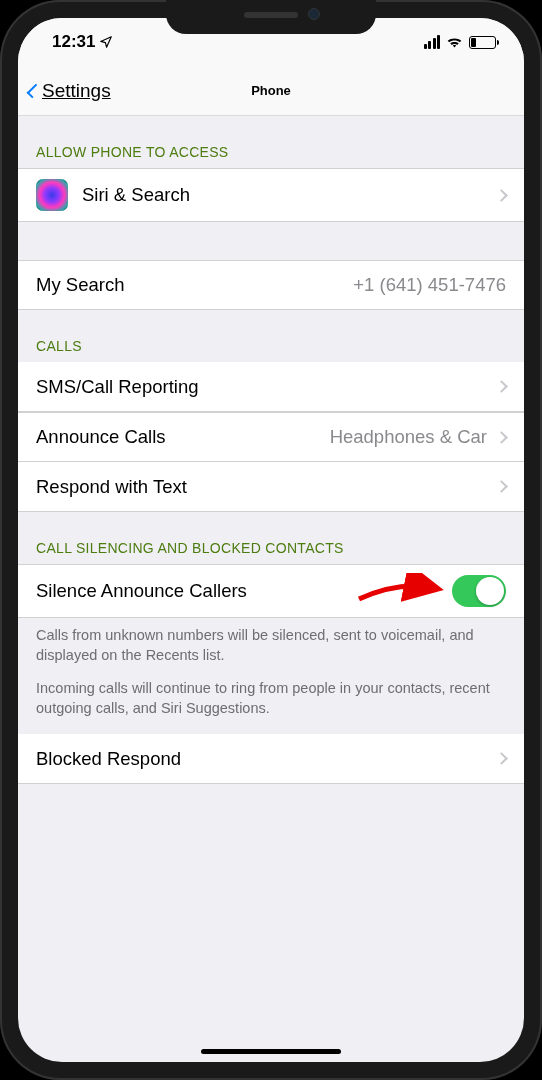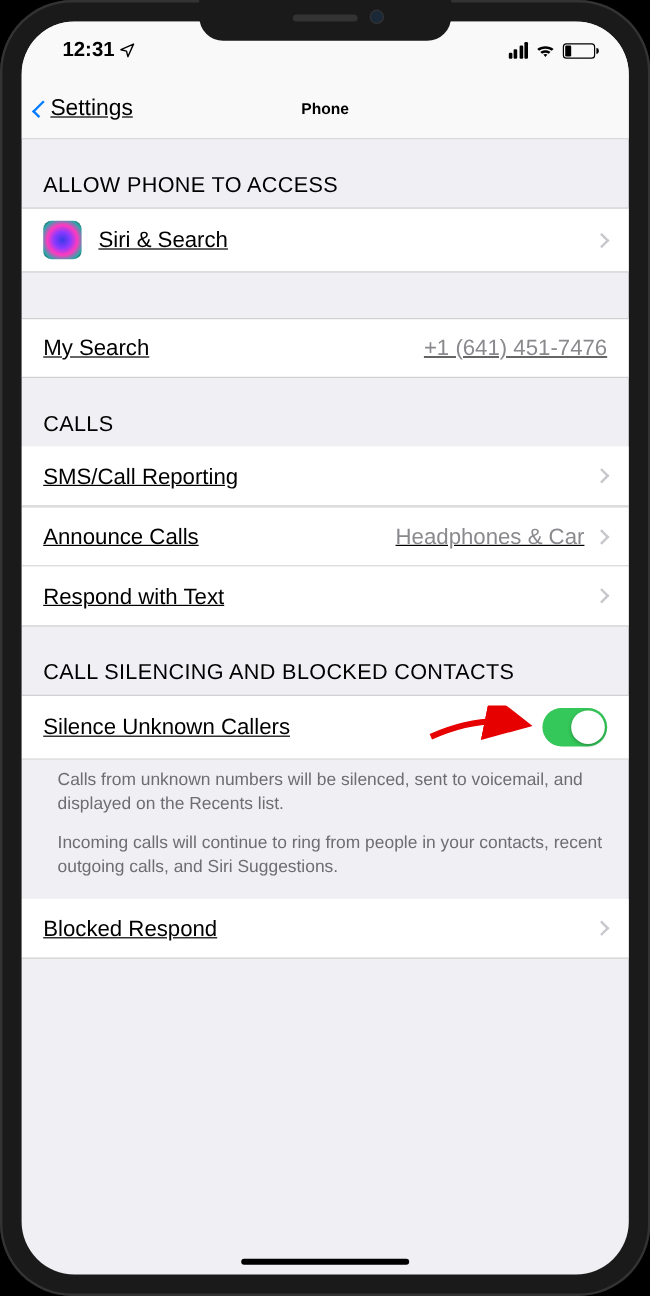--- a/index.html
+++ b/index.html
@@ -101,33 +101,32 @@
       transform: rotate(45deg) scale(0.65);
       margin-right: 2px;
     }
     .nav-title {
       position:absolute; left:0; right:0; text-align:center;
       font-size: 13px; font-weight: 600; color:#000;
       pointer-events:none;
     }
     .content { overflow-y: auto; height: calc(100% - 98px - 28px); }
     .section-header {
-      font-size: 18px; color: #000000;
+      font-size: 14px; color: #4d7c0f;
       padding: 28px 36px 8px 18px;
       letter-spacing: 0.3px;
       text-transform: uppercase;
     }
     .row {
       background: #fff;
       min-height: 50px;
       display: flex; align-items: center;
       padding: 10px 18px;
       border-bottom: 0.5px solid rgba(0,0,0,0.18);
       position: relative;
-      text-decoration: underline;
     }
     .row.first { border-top: 0.5px solid rgba(0,0,0,0.18); }
     .row-label { font-size: 18.5px; color:#000; flex: 0 0 auto; }
     .row-value { font-size: 18.5px; color:#8a8a8e; margin-left:auto; text-align:left; }
     .chevron-right {
       width: 9px; height: 9px;
       border-right: 2px solid #c7c7cc;
       border-top: 2px solid #c7c7cc;
       transform: rotate(45deg);
       margin-left: 10px;
@@ -136,21 +135,21 @@
     .siri-icon {
       width: 32px; height: 32px;
       border-radius: 7px;
       background: radial-gradient(circle at 50% 50%, #3a3ae8 0%, #8b3aff 30%, #ff3abf 55%, #2aa8a8 80%, #000 100%);
       margin-right: 14px;
       flex-shrink:0;
     }
     .gap { height: 38px; }
     .footer-text {
       font-size: 14.5px; color:#6d6d72;
-      padding: 8px 18px 4px 30px;
+      padding: 8px 18px 4px 18px;
       line-height: 1.35;
     }
     .footer-text + .footer-text { padding-top: 10px; padding-bottom: 16px; }
     .switch {
       width: 54px; height: 32px;
       background: #34c759;
       border-radius: 16px;
       position: relative;
       margin-left: auto;
       flex-shrink: 0;
@@ -247,21 +246,21 @@
         <div class="chevron-right"></div>
       </div>
       <div class="row">
         <div class="row-label">Respond with Text</div>
         <div class="row-value"></div>
         <div class="chevron-right"></div>
       </div>
 
       <div class="section-header">CALL SILENCING AND BLOCKED CONTACTS</div>
       <div class="row first">
-        <div class="row-label">Silence Unknown Callers</div>
+        <div class="row-label">Silence Announce Callers</div>
         <svg class="arrow-annotation" width="90" height="36" viewBox="0 0 90 36">
           <defs>
             <marker id="ah" markerWidth="8" markerHeight="8" refX="6" refY="4" orient="auto">
               <path d="M0,0 L8,4 L0,8 Z" fill="#e60000"></path>
             </marker>
           </defs>
           <path d="M5,26 Q45,8 80,15" stroke="#e60000" stroke-width="5" fill="none" marker-end="url(#ah)"></path>
         </svg>
         <div class="switch"></div>
       </div>

